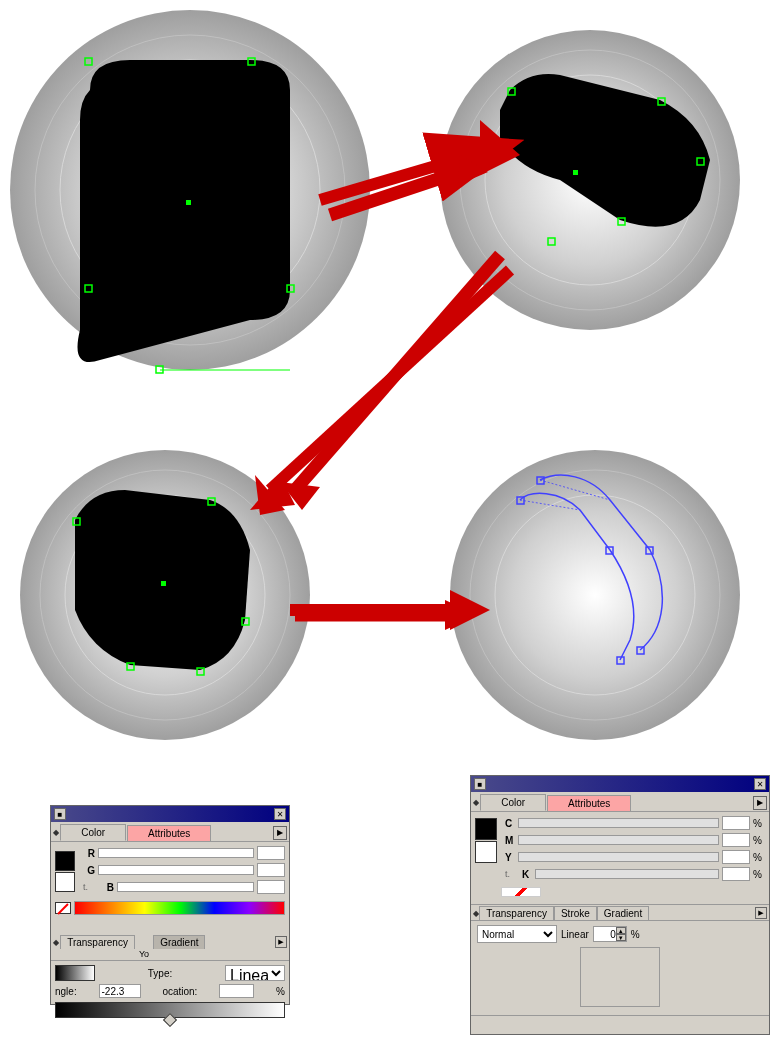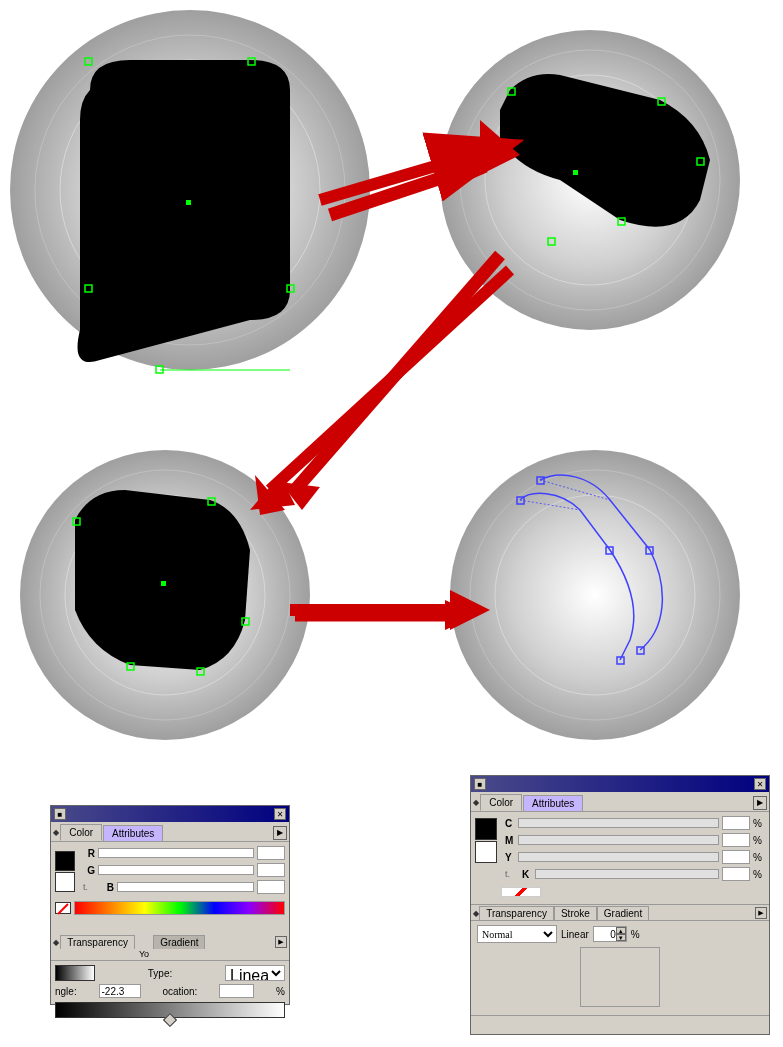--- a/index.html
+++ b/index.html
@@ -114,37 +114,37 @@
     .panel-tabs {
       display: flex;
       align-items: center;
       background: #d4d0c8;
       border-bottom: 1px solid #999;
       padding: 2px 2px 0 2px;
       gap: 1px;
     }
 
     .panel-tab {
-      padding: 2px 8px;
+      padding: 2px 20px;
       font-size: 10px;
       border: 1px solid #999;
       border-bottom: none;
       background: #d4d0c8;
       cursor: pointer;
       position: relative;
     }
 
     .panel-tab.active {
       background: #d4d0c8;
       border-bottom: 1px solid #d4d0c8;
       z-index: 1;
     }
 
     .panel-tab.inactive {
-      background: #c4b5fd;
+      background: #fca5a5;
     }
 
     .panel-content {
       padding: 4px;
     }
 
     
     .color-row {
       display: flex;
       align-items: center;
@@ -373,21 +373,20 @@
       margin-bottom: 4px;
       font-size: 10px;
     }
 
     .transp-select {
       height: 18px;
       width: 80px;
       background: #ffffff;
       border: 1px solid #999;
       font-size: 10px;
-      font-family: Liberation Serif, serif;
     }
 
     .opacity-field {
       width: 30px;
       height: 14px;
       border: 1px solid #999;
       font-size: 10px;
       background: #ffffff;
       text-align: right;
     }

